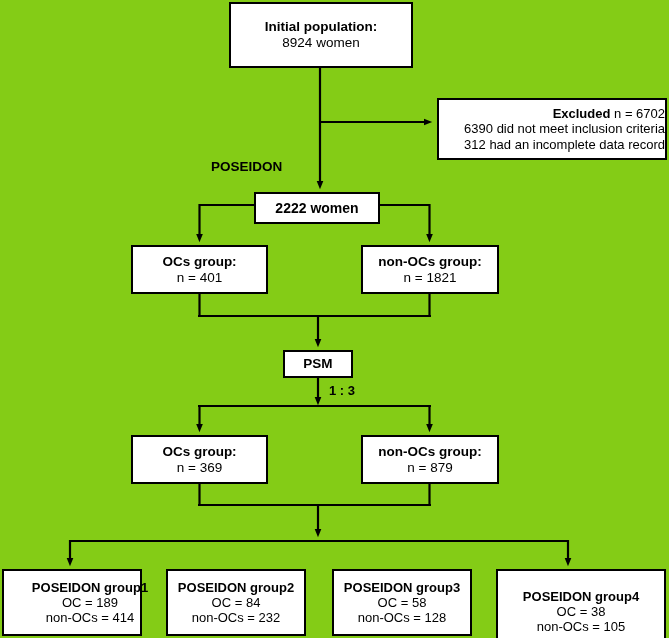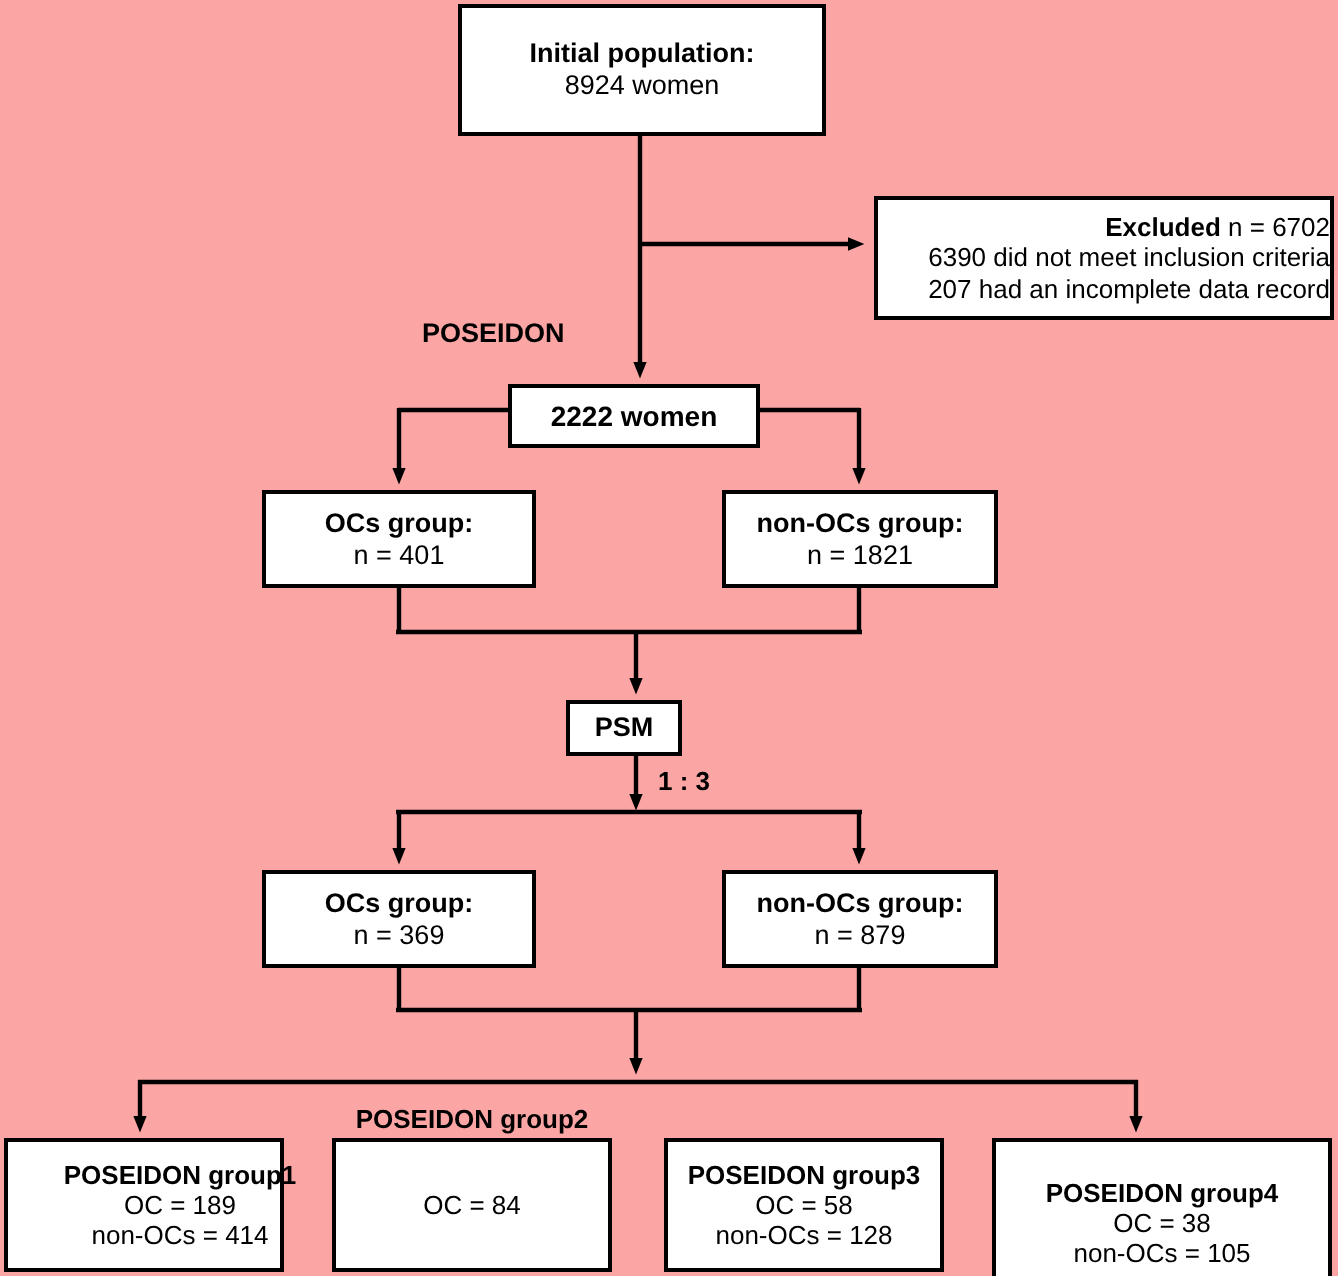--- a/index.html
+++ b/index.html
@@ -4,21 +4,21 @@
 <style>
   html, body {
     margin: 0;
     padding: 0;
     background: #ffffff;
   }
   #flowchart-root {
     position: relative;
     width: 669px;
     height: 638px;
-    background: #fca5a5;
+    background: #84cc16;
     font-family: "Liberation Sans", sans-serif;
     overflow: hidden;
   }
   svg#connectors {
     position: absolute;
     left: 0;
     top: 0;
     width: 669px;
     height: 638px;
     pointer-events: none;
@@ -44,25 +44,25 @@
   .ln.b { font-weight: bold; }
   .ln.n { font-weight: normal; }
 
   
   #node-initial      { left: 229px; top: 2px;   width: 184px; height: 66px;  font-size: 13.5px; }
   #node-excluded     { left: 437px; top: 98px;  width: 230px; height: 62px;  font-size: 13px; align-items: flex-end; padding-left: 8px; text-align: left; }
   #node-excluded .ln { text-align: left; }
   #node-cohort       { left: 254px; top: 192px; width: 126px; height: 32px;  font-size: 14px; }
   #node-ocs1         { left: 131px; top: 245px; width: 137px; height: 49px;  font-size: 13.5px; }
   #node-nonocs1      { left: 361px; top: 245px; width: 138px; height: 49px;  font-size: 13.5px; }
-  #node-psm          { left: 283px; top: 350px; width: 58px;  height: 28px;  font-size: 13.5px; }
+  #node-psm          { left: 283px; top: 350px; width: 70px;  height: 28px;  font-size: 13.5px; }
   #node-ocs2         { left: 131px; top: 435px; width: 137px; height: 49px;  font-size: 13.5px; }
   #node-nonocs2      { left: 361px; top: 435px; width: 138px; height: 49px;  font-size: 13.5px; }
   #node-g1           { left: 2px;   top: 569px; width: 140px; height: 67px;  font-size: 13px; padding-left: 36px; }
-  #node-g2           { left: 166px; top: 569px; width: 140px; height: 67px;  font-size: 13px; gap: 28px; }
+  #node-g2           { left: 166px; top: 569px; width: 140px; height: 67px;  font-size: 13px; }
   #node-g3           { left: 332px; top: 569px; width: 140px; height: 67px;  font-size: 13px; }
   #node-g4           { left: 496px; top: 569px; width: 170px; height: 85px;  font-size: 13px; }
 
   .edge-label {
     position: absolute;
     font-family: "Liberation Sans", sans-serif;
     font-weight: bold;
     color: #000000;
     white-space: nowrap;
     z-index: 3;
@@ -114,21 +114,21 @@
   </svg>
 
   <div class="node" id="node-initial">
     <span class="ln b">Initial population:</span>
     <span class="ln n">8924 women</span>
   </div>
 
   <div class="node" id="node-excluded">
     <span class="ln b"><span style="font-weight: bold;">Excluded</span><span style="font-weight: normal;"> n = 6702</span></span>
     <span class="ln n">6390 did not meet inclusion criteria</span>
-    <span class="ln n">207 had an incomplete data record</span>
+    <span class="ln n">312 had an incomplete data record</span>
   </div>
 
   <div class="node" id="node-cohort">
     <span class="ln b">2222 women</span>
   </div>
 
   <div class="node" id="node-ocs1">
     <span class="ln b">OCs group:</span>
     <span class="ln n">n = 401</span>
   </div>

